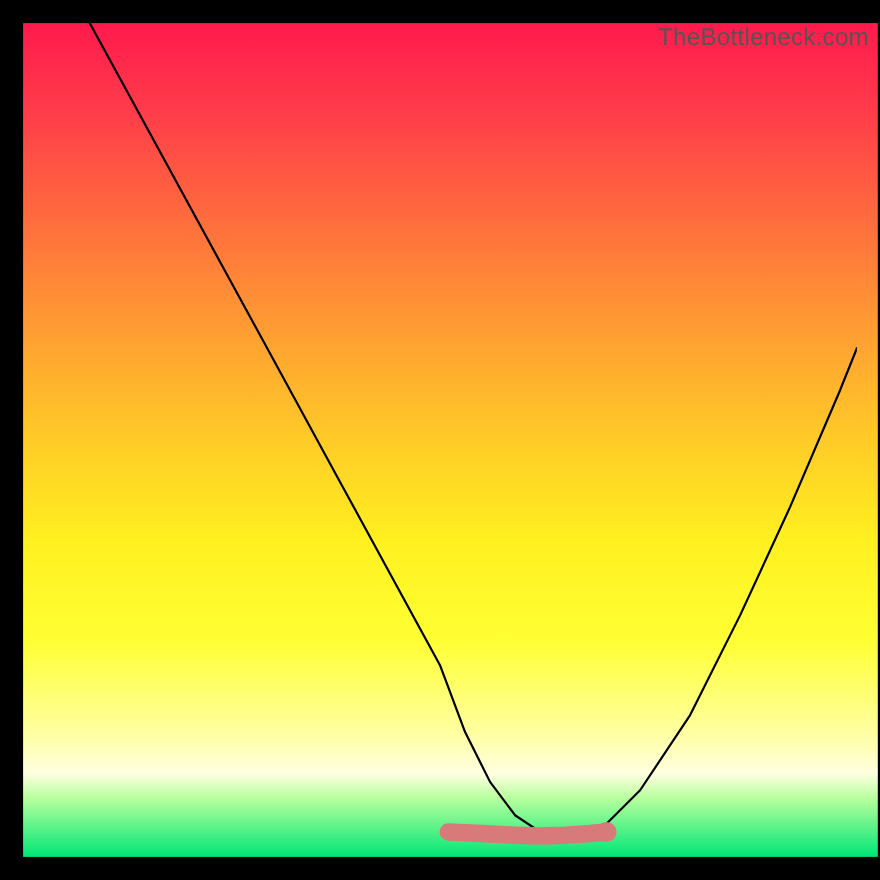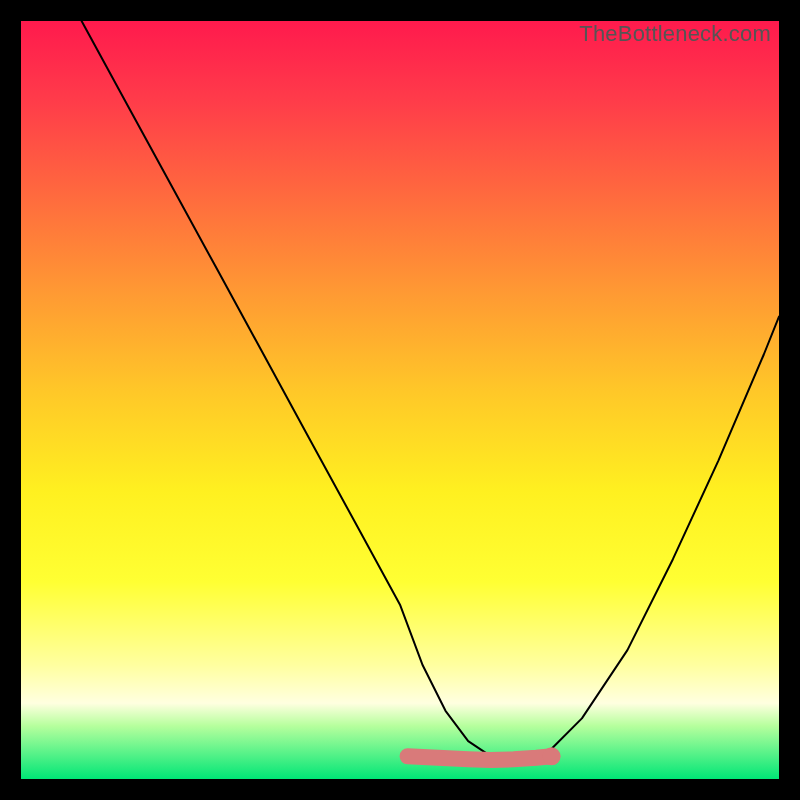--- a/index.html
+++ b/index.html
@@ -24,20 +24,21 @@
       #ff9a33 36%,
       #ffc828 49%,
       #fff020 62%,
       #ffff33 74%,
       #ffffa0 85%,
       #ffffe0 90%,
       #b6ff9d 93%,
       #00e676 100%
     );
     overflow: hidden;
+    padding-left: 19px;
   }
   .watermark {
     position: absolute;
     top: 0px;
     right: 8px;
     font-size: 22px;
     font-weight: 500;
     color: #555;
     letter-spacing: 0.2px;
   }

